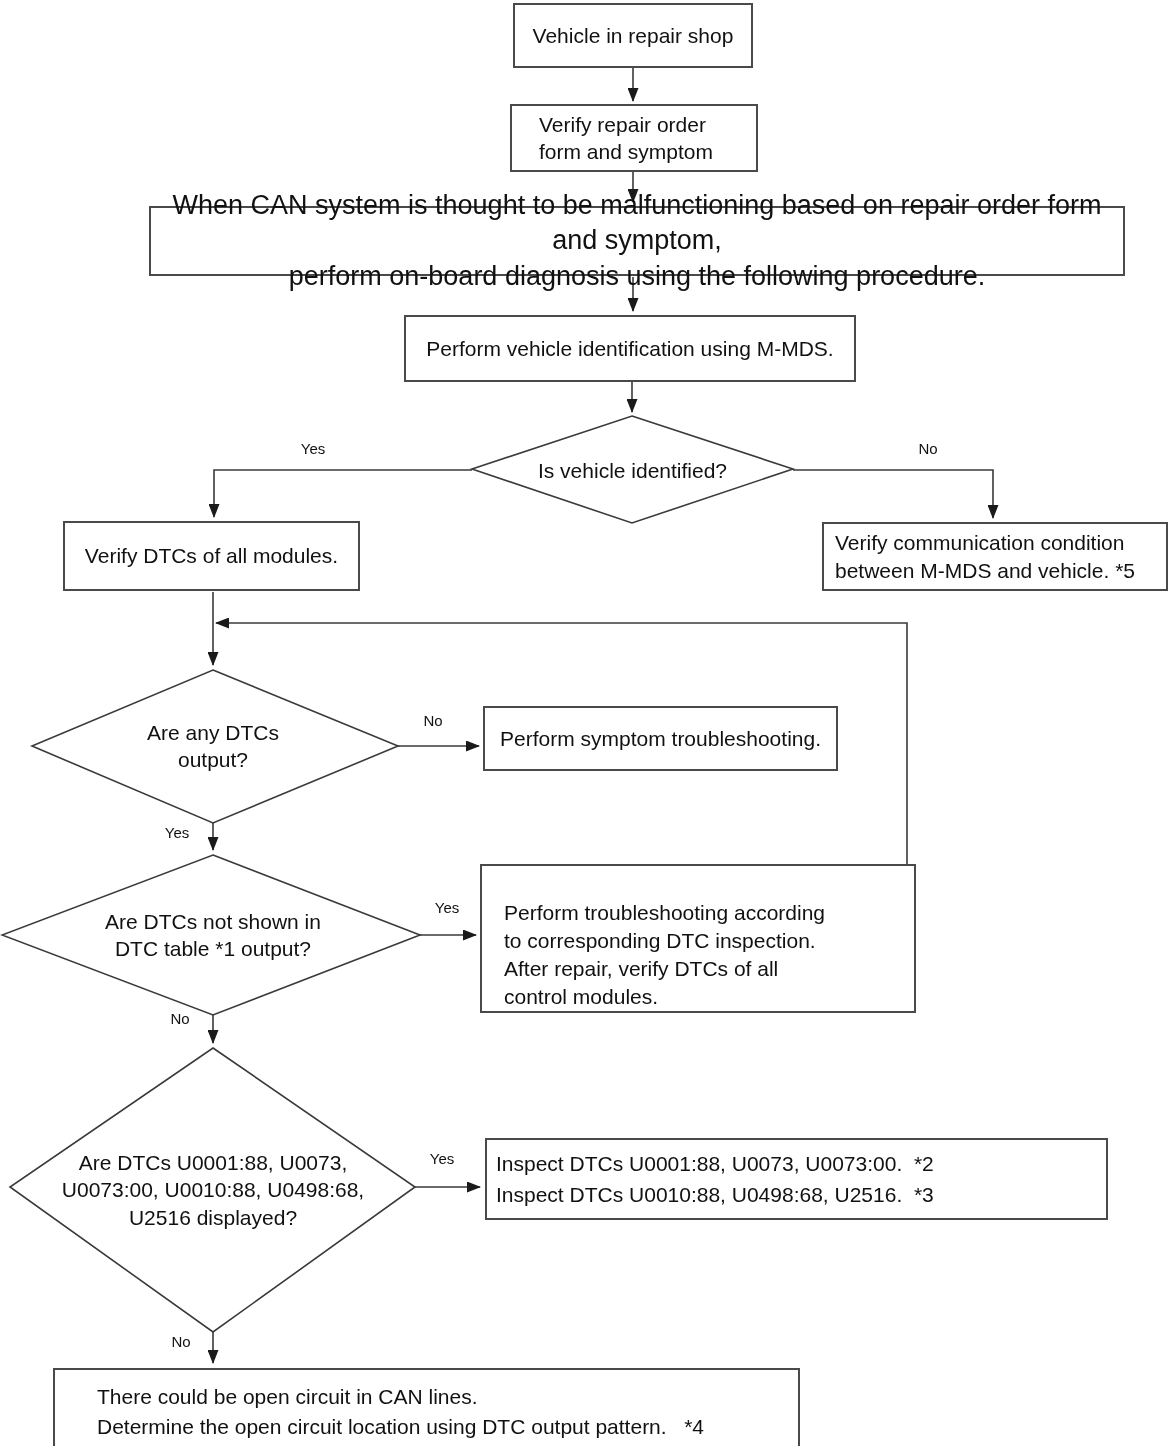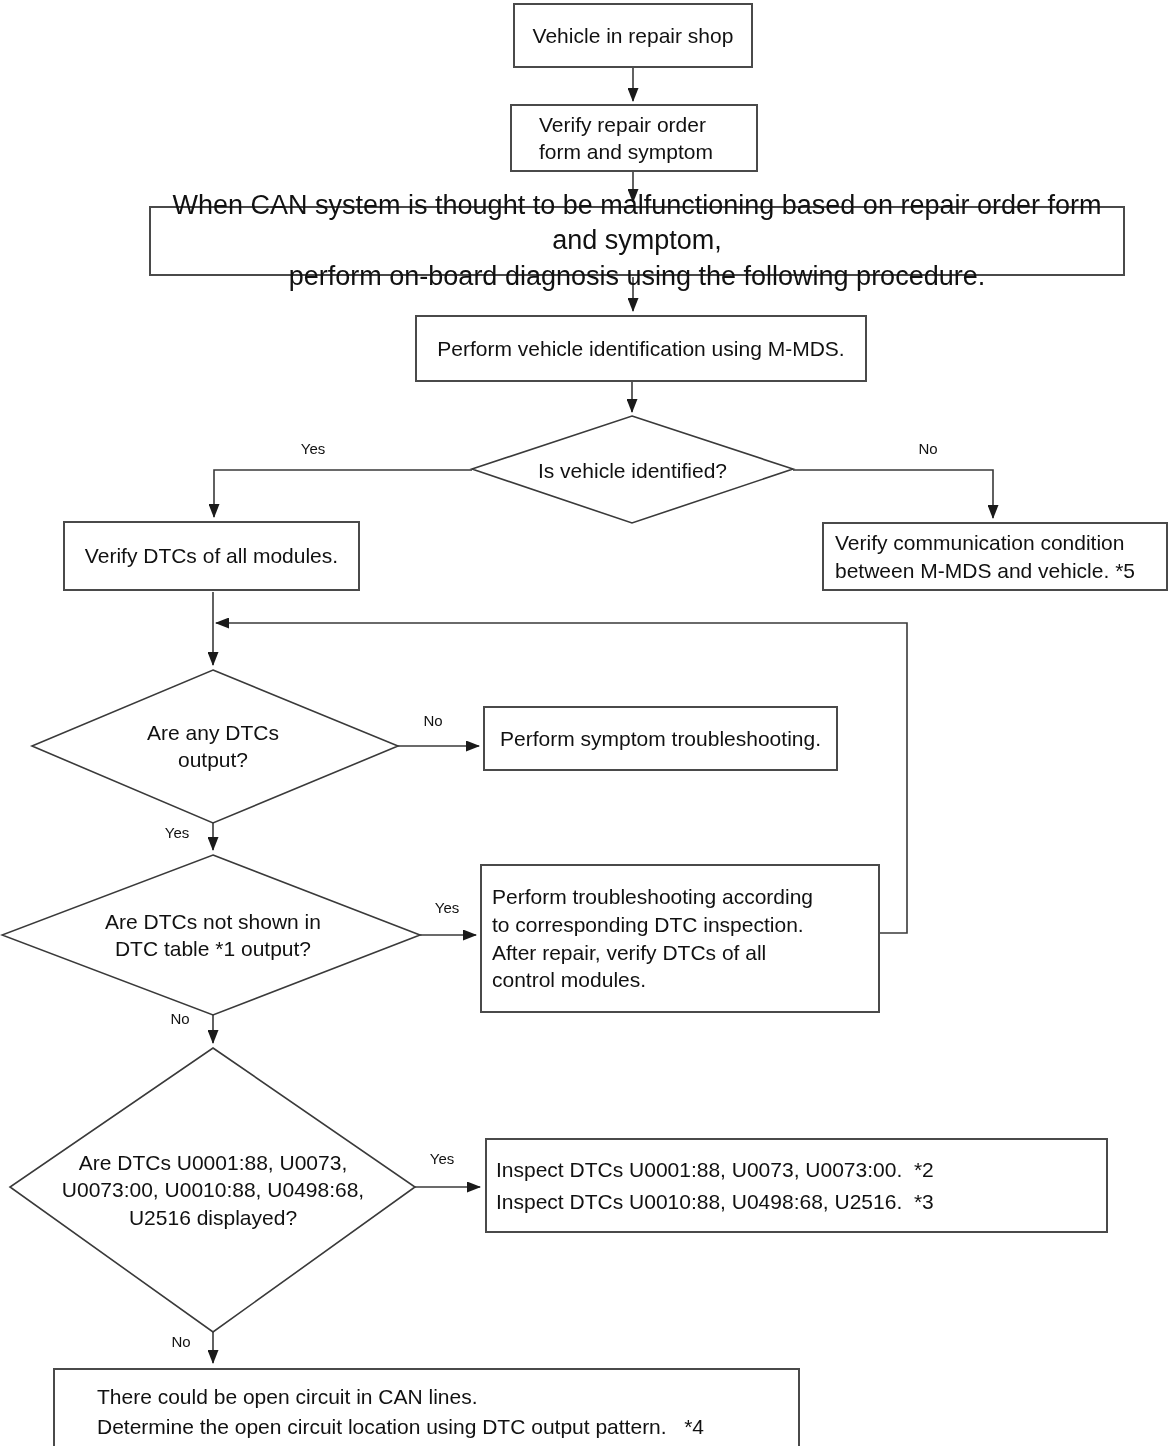--- a/index.html
+++ b/index.html
@@ -27,26 +27,26 @@
     position:absolute;text-align:center;white-space:pre-line;
     font-size:21px;line-height:1.3;
   }
   .edge-label{
     position:absolute;font-size:15px;transform:translateX(-50%);
   }
   
   .b-start{left:513px;top:3px;width:240px;height:65px;}
   .b-order{left:510px;top:104px;width:248px;height:68px;padding-left:27px;}
   .b-wide{left:149px;top:206px;width:976px;height:70px;font-size:27px;}
-  .b-mmds{left:415px;top:315px;width:452px;height:67px;}
+  .b-mmds{left:404px;top:315px;width:452px;height:67px;}
   .b-vdtcs{left:63px;top:521px;width:297px;height:70px;}
   .b-comm{left:822px;top:522px;width:346px;height:69px;padding-left:11px;}
   .b-symp{left:483px;top:706px;width:355px;height:65px;}
-  .b-ts{left:480px;top:864px;width:400px;height:149px;padding-left:10px;line-height:1.33;}
-  .b-inspect{left:485px;top:1138px;width:623px;height:95px;padding-left:9px;line-height:1.5;}
+  .b-ts{left:480px;top:864px;width:436px;height:149px;padding-left:22px;line-height:1.33;justify-content:flex-end;}
+  .b-inspect{left:485px;top:1138px;width:623px;height:82px;padding-left:9px;line-height:1.5;}
   .b-inspect .or-line{padding-left:172px;}
   .b-open{left:53px;top:1368px;width:747px;height:87px;padding-left:42px;line-height:1.4;}
   .t-identified{left:472px;top:457px;width:321px;}
   .t-anydtcs{left:63px;top:719px;width:300px;}
   .t-table{left:43px;top:908px;width:340px;}
   .t-displayed{left:23px;top:1149px;width:380px;}
   .l-yes1{left:313px;top:440px;}
   .l-no1{left:928px;top:440px;}
   .l-no2{left:433px;top:712px;}
   .l-yes2{left:177px;top:824px;}

